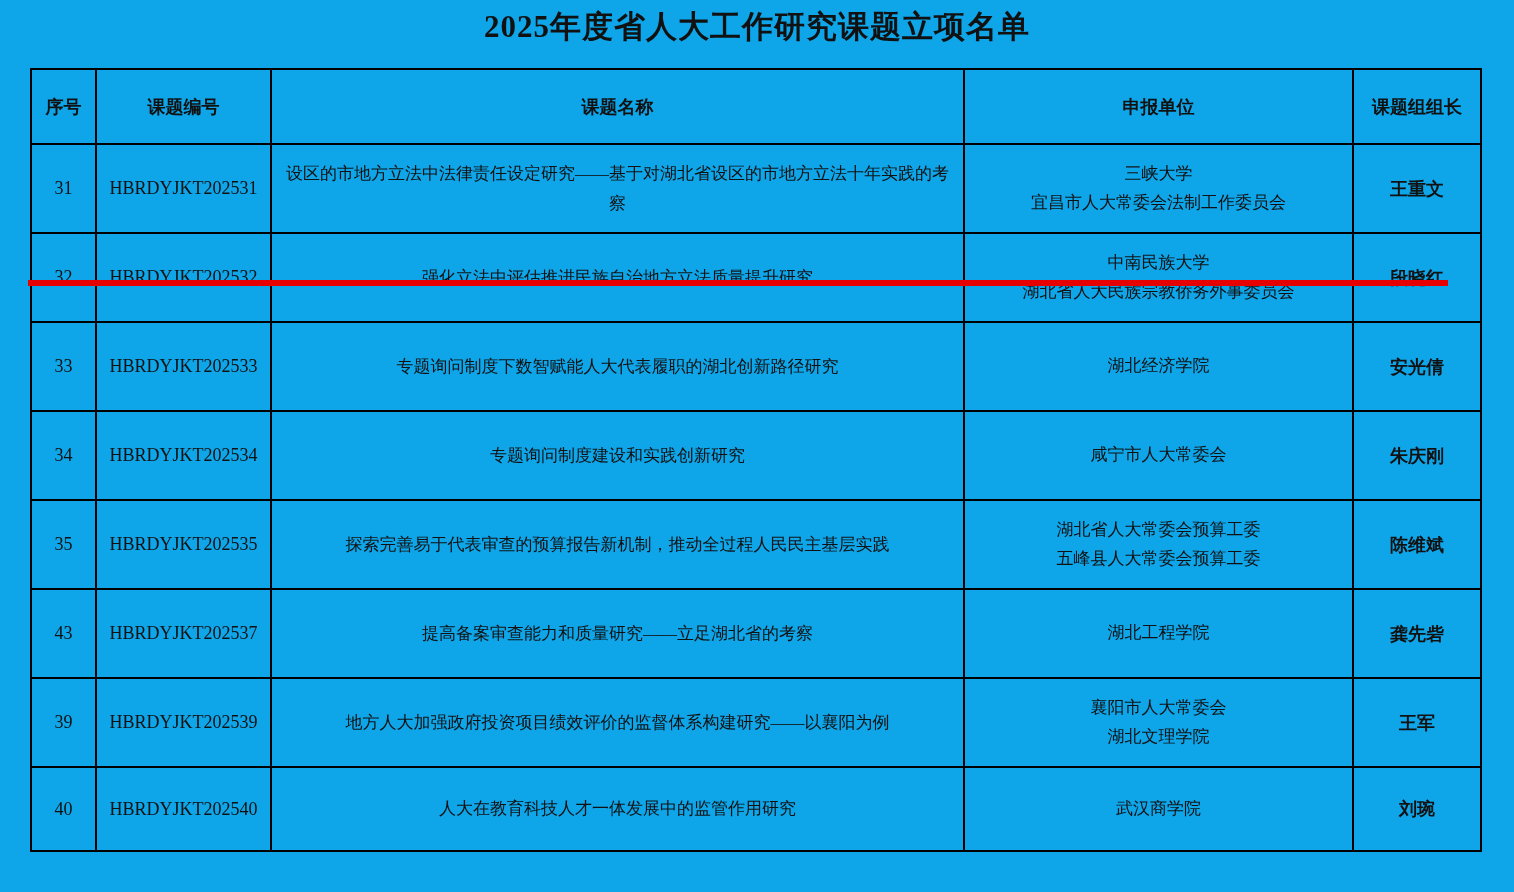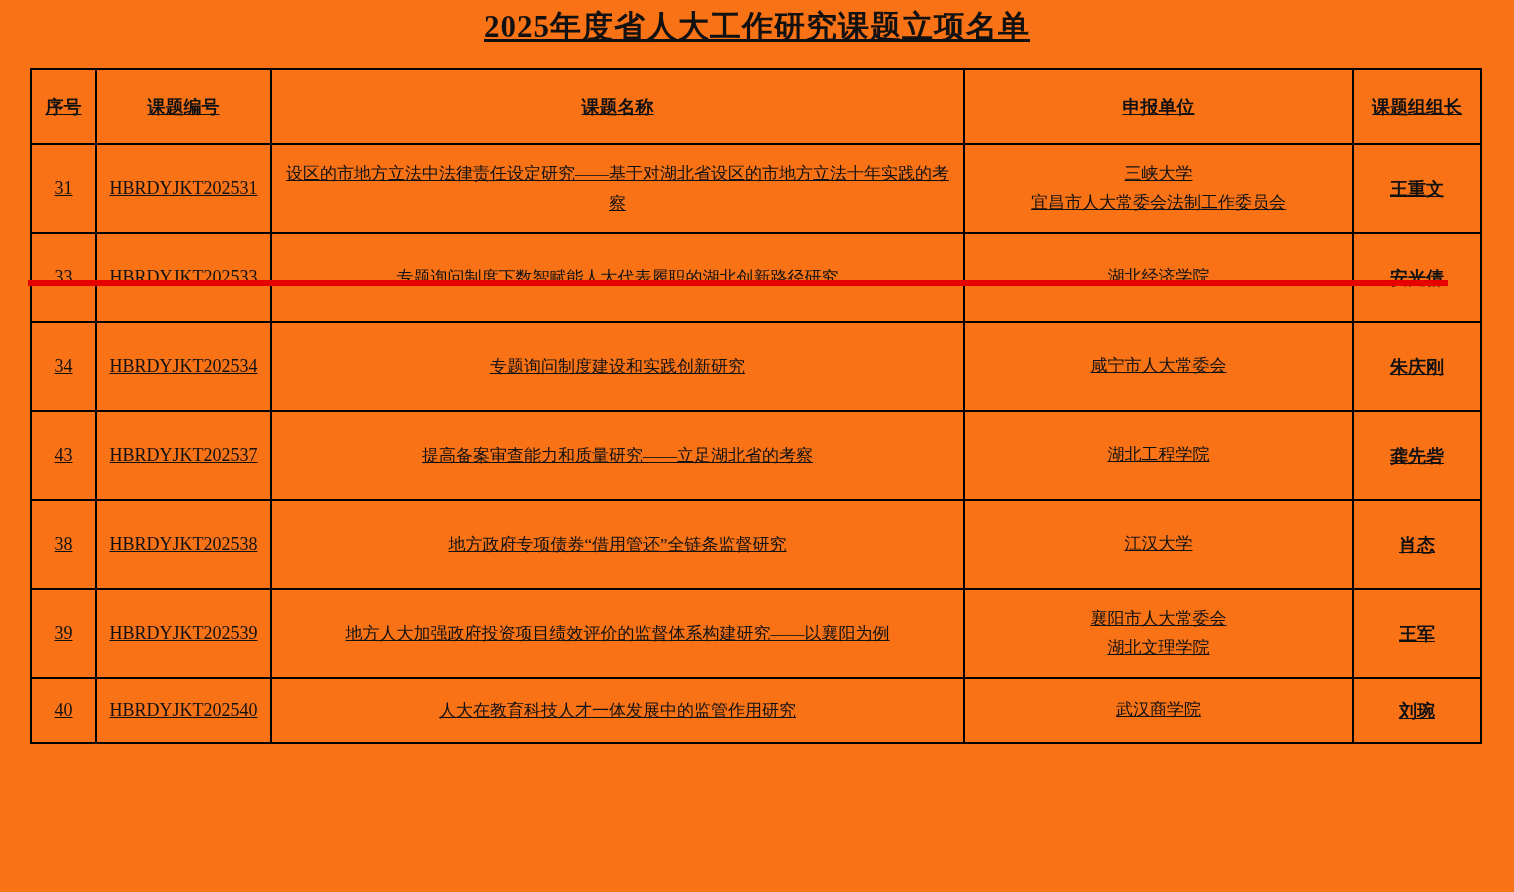--- a/index.html
+++ b/index.html
@@ -6,23 +6,22 @@
   html, body {
     background: #ffffff;
     width: 1514px;
     font-family: "Liberation Serif", "DejaVu Serif", serif;
     color: #111111;
   }
   .page {
     position: relative;
     width: 1514px;
     height: 892px;
-    background: #f97316;
+    background: #0ea5e9;
     overflow: hidden;
-    text-decoration: underline;
   }
   .title {
     text-align: center;
     font-size: 31px;
     font-weight: bold;
     margin-top: 6px;
     margin-bottom: 20px;
     letter-spacing: 1px;
     font-family: "Liberation Serif", "DejaVu Serif", serif;
   }
@@ -34,21 +33,21 @@
   }
   table.grid th, table.grid td {
     border: 2px solid #000000;
     text-align: center;
     vertical-align: middle;
     padding: 8px 8px;
     overflow: hidden;
   }
   thead tr { height: 75px; }
   tbody tr { height: 89px; }
-  tbody tr:last-child { height: 65px; }
+  tbody tr:last-child { height: 84px; }
   th {
     font-family: "Liberation Sans", "DejaVu Sans", sans-serif;
     font-weight: bold;
     font-size: 18px;
   }
   td.c-no {
     font-size: 18px;
     font-family: "Liberation Serif", "DejaVu Serif", serif;
   }
   td.c-code {
@@ -110,58 +109,68 @@
         <td class="c-no">31</td>
         <td class="c-code">HBRDYJKT202531</td>
         <td class="c-name">设区的市地方立法中法律责任设定研究——基于对湖北省设区的市地方立法十年实践的考察</td>
         <td class="c-unit">
           <div>三峡大学</div>
           <div>宜昌市人大常委会法制工作委员会</div>
         </td>
         <td class="c-leader">王重文</td>
       </tr>
       <tr>
+        <td class="c-no">32</td>
+        <td class="c-code">HBRDYJKT202532</td>
+        <td class="c-name">强化立法中评估推进民族自治地方立法质量提升研究</td>
+        <td class="c-unit">
+          <div>中南民族大学</div>
+          <div>湖北省人大民族宗教侨务外事委员会</div>
+        </td>
+        <td class="c-leader">段晓红</td>
+      </tr>
+      <tr>
         <td class="c-no">33</td>
         <td class="c-code">HBRDYJKT202533</td>
         <td class="c-name">专题询问制度下数智赋能人大代表履职的湖北创新路径研究</td>
         <td class="c-unit">
           <div>湖北经济学院</div>
           <div></div>
         </td>
         <td class="c-leader">安光倩</td>
       </tr>
       <tr>
         <td class="c-no">34</td>
         <td class="c-code">HBRDYJKT202534</td>
         <td class="c-name">专题询问制度建设和实践创新研究</td>
         <td class="c-unit">
           <div>咸宁市人大常委会</div>
           <div></div>
         </td>
         <td class="c-leader">朱庆刚</td>
       </tr>
       <tr>
+        <td class="c-no">35</td>
+        <td class="c-code">HBRDYJKT202535</td>
+        <td class="c-name">探索完善易于代表审查的预算报告新机制，推动全过程人民民主基层实践</td>
+        <td class="c-unit">
+          <div>湖北省人大常委会预算工委</div>
+          <div>五峰县人大常委会预算工委</div>
+        </td>
+        <td class="c-leader">陈维斌</td>
+      </tr>
+      <tr>
         <td class="c-no">43</td>
         <td class="c-code">HBRDYJKT202537</td>
         <td class="c-name">提高备案审查能力和质量研究——立足湖北省的考察</td>
         <td class="c-unit">
           <div>湖北工程学院</div>
           <div></div>
         </td>
         <td class="c-leader">龚先砦</td>
-      </tr>
-      <tr>
-        <td class="c-no">38</td>
-        <td class="c-code">HBRDYJKT202538</td>
-        <td class="c-name">地方政府专项债券“借用管还”全链条监督研究</td>
-        <td class="c-unit">
-          <div>江汉大学</div>
-          <div></div>
-        </td>
-        <td class="c-leader">肖态</td>
       </tr>
       <tr>
         <td class="c-no">39</td>
         <td class="c-code">HBRDYJKT202539</td>
         <td class="c-name">地方人大加强政府投资项目绩效评价的监督体系构建研究——以襄阳为例</td>
         <td class="c-unit">
           <div>襄阳市人大常委会</div>
           <div>湖北文理学院</div>
         </td>
         <td class="c-leader">王军</td>

